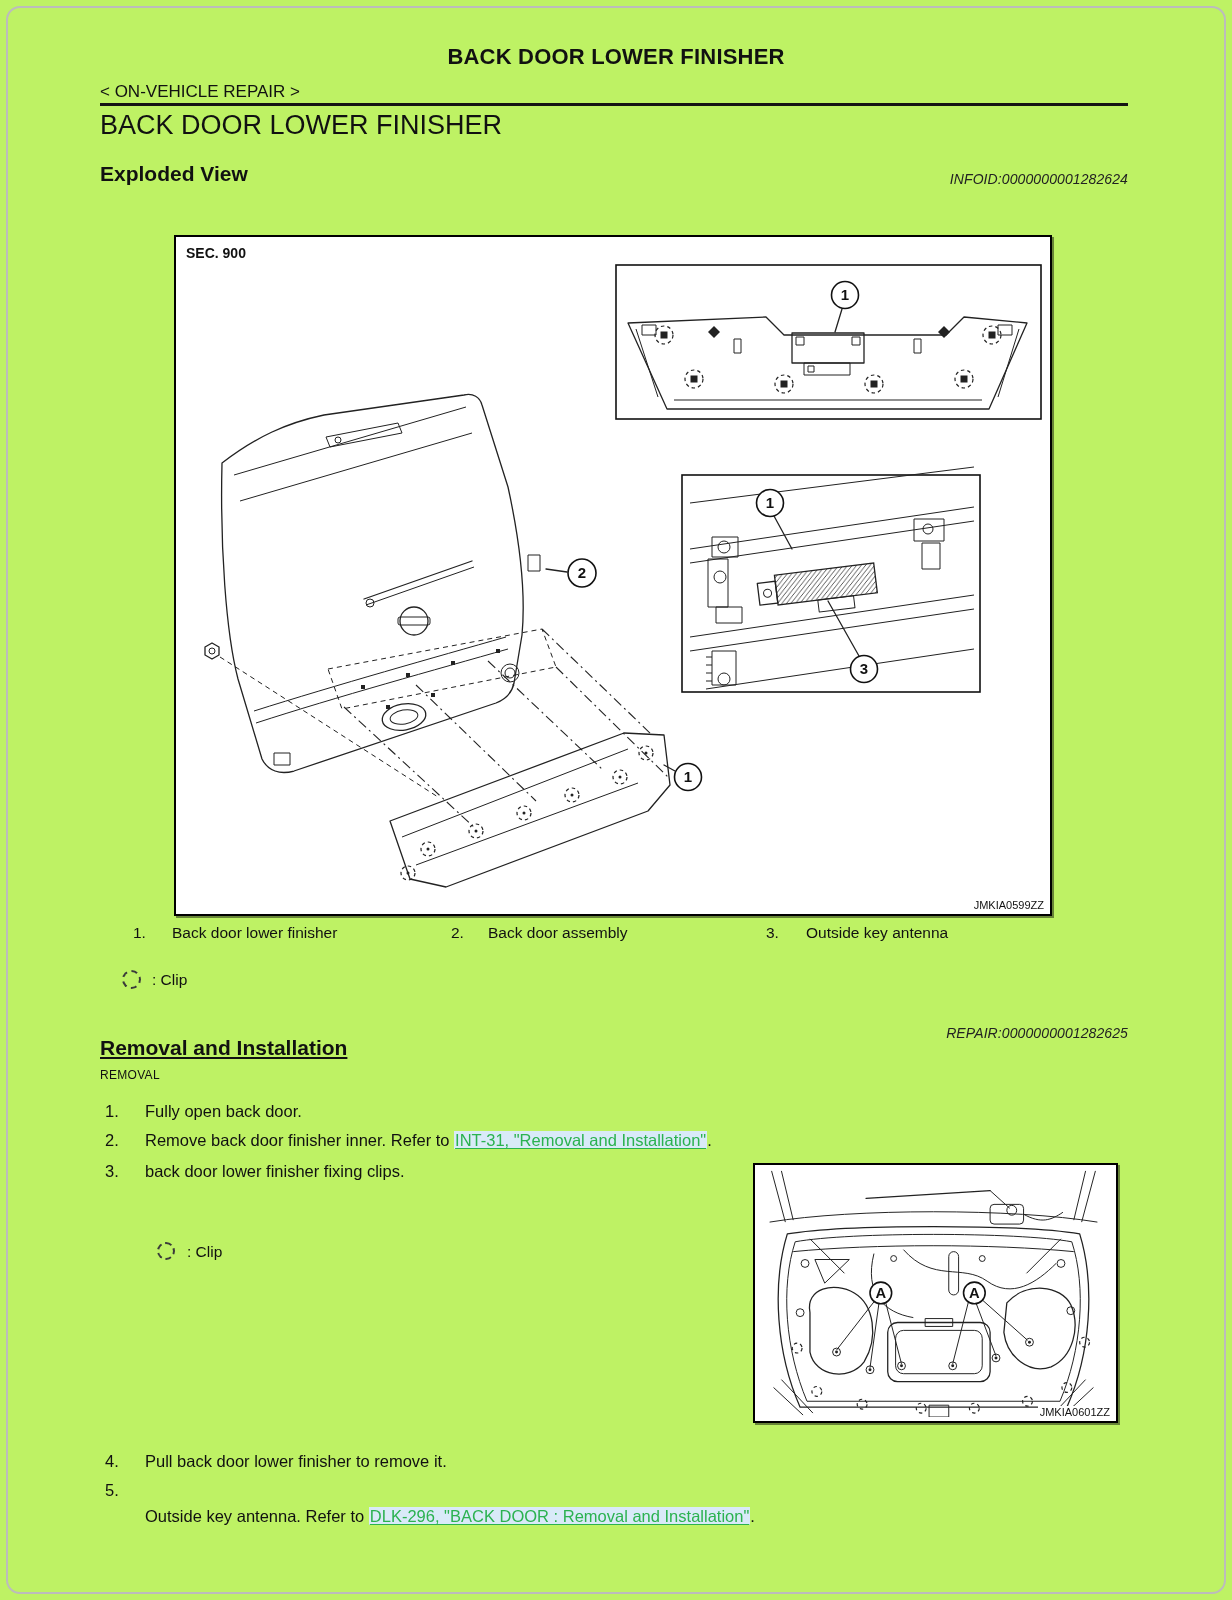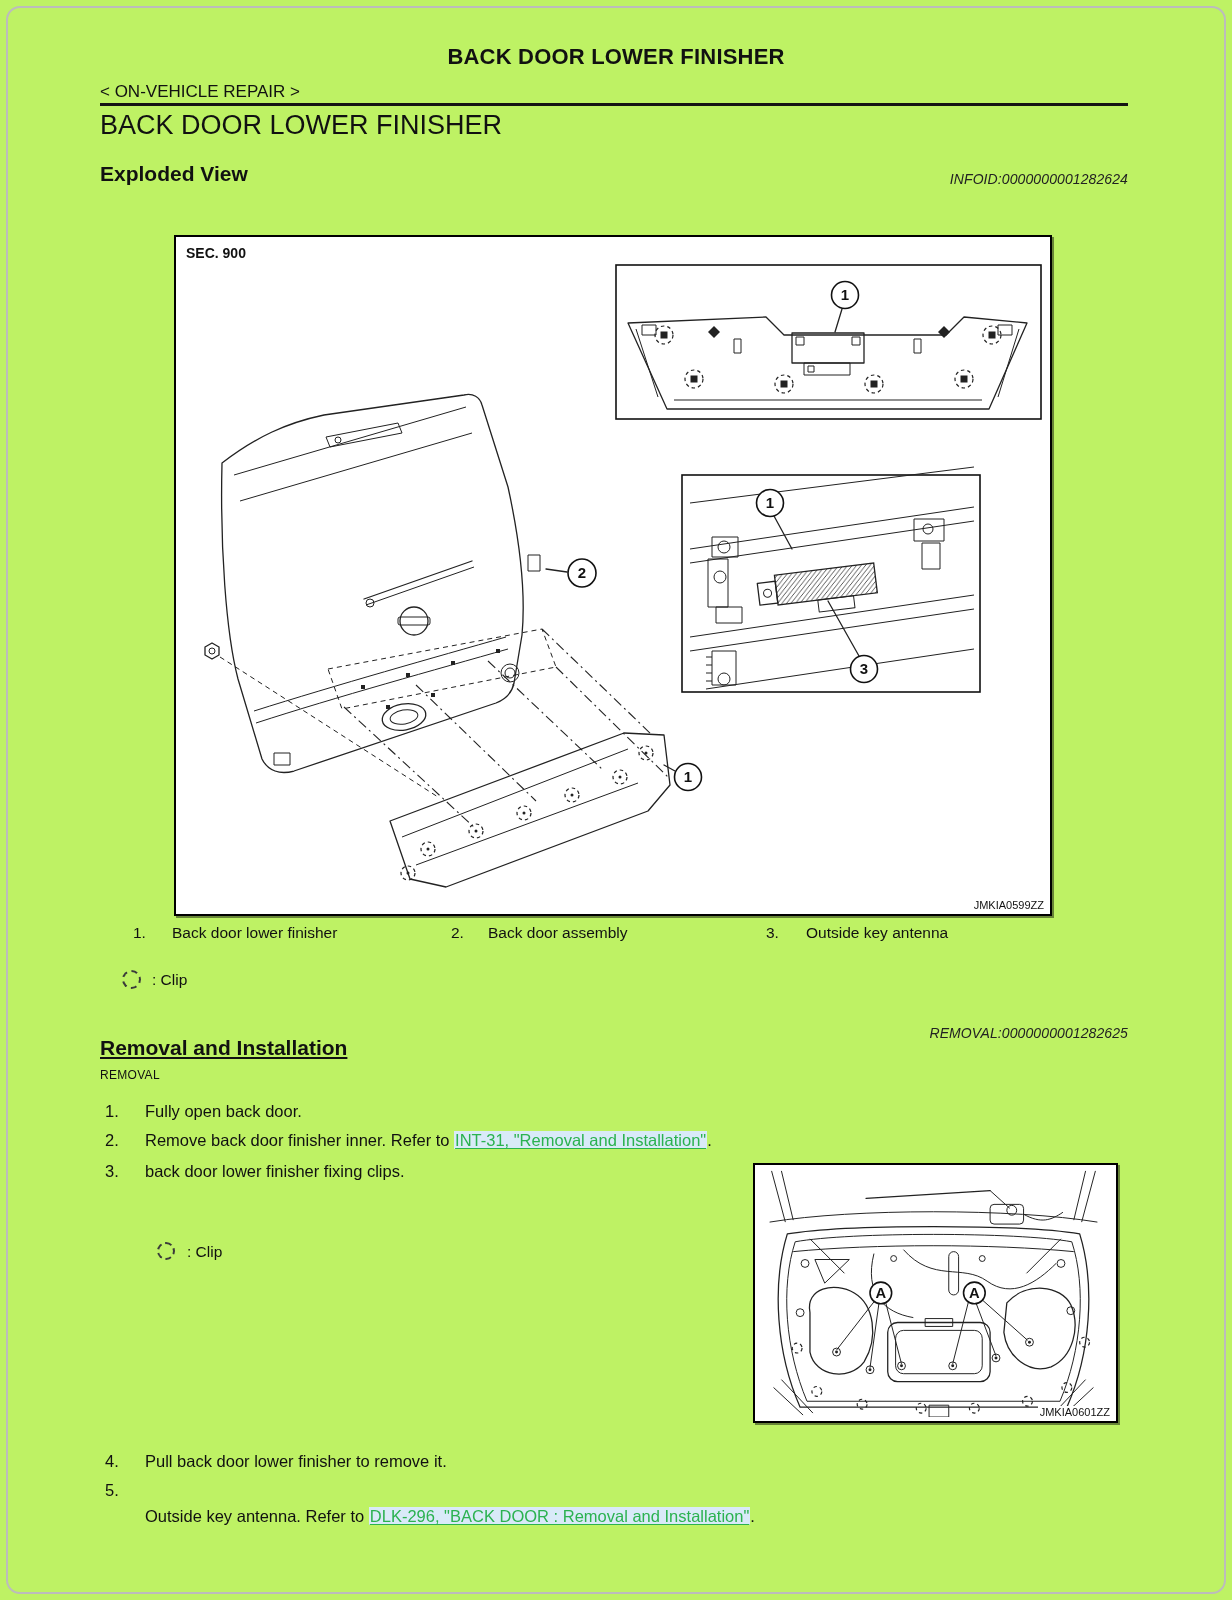--- a/index.html
+++ b/index.html
@@ -256,21 +256,21 @@
     <span class="legend-num" style="left:451px;">2.</span>
     <span class="legend-label" style="left:488px;">Back door assembly</span>
     <span class="legend-num" style="left:766px;">3.</span>
     <span class="legend-label" style="left:806px;">Outside key antenna</span>
   </div>
 
   <div class="abs clip-circle clip1-circle"></div>
   <div class="abs clip1-text">: Clip</div>
 
   <div class="abs sub-heading removal-heading">Removal and Installation</div>
-  <div class="abs infoid infoid2">REMOVAL:0000000001282625</div>
+  <div class="abs infoid infoid2">REPAIR:0000000001282625</div>
   <div class="abs removal-sub">REMOVAL</div>
 
   <div class="step step1">
     <span class="step-num">1.</span>
     <span class="step-body">Fully open back door.</span>
   </div>
 
   <div class="step step2">
     <span class="step-num">2.</span>
     <span class="step-body"><span>Remove back door finisher inner. Refer to </span><a class="ref-link" style="color: rgb(43, 178, 80); background: rgb(217, 234, 248); text-decoration-color: rgb(43, 178, 80);">INT-31, "Removal and Installation"</a><span>.</span></span>

